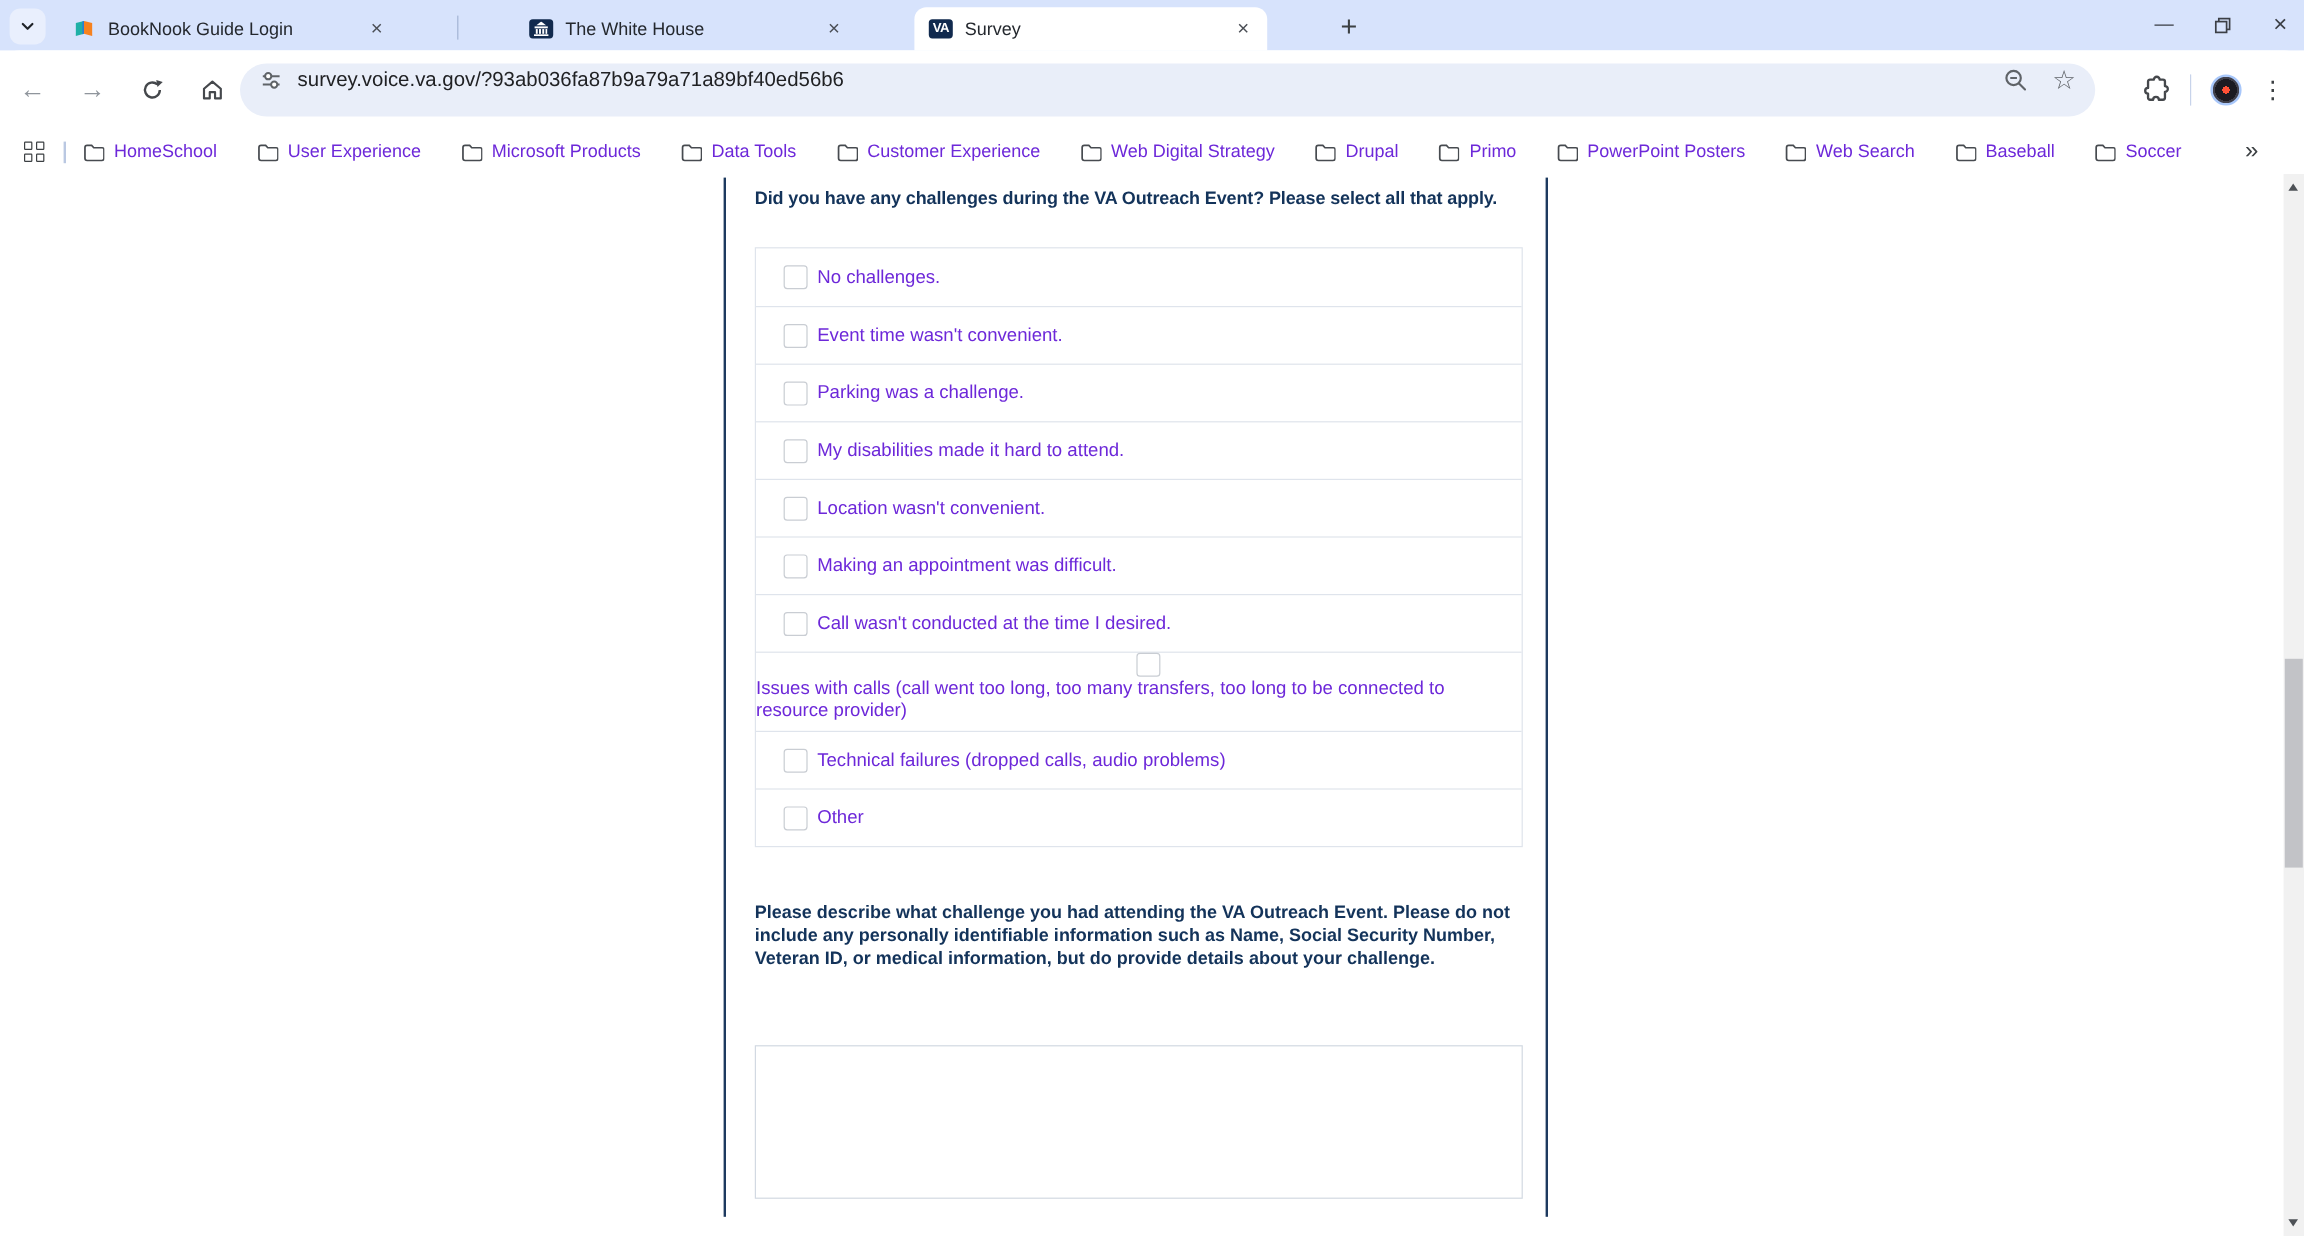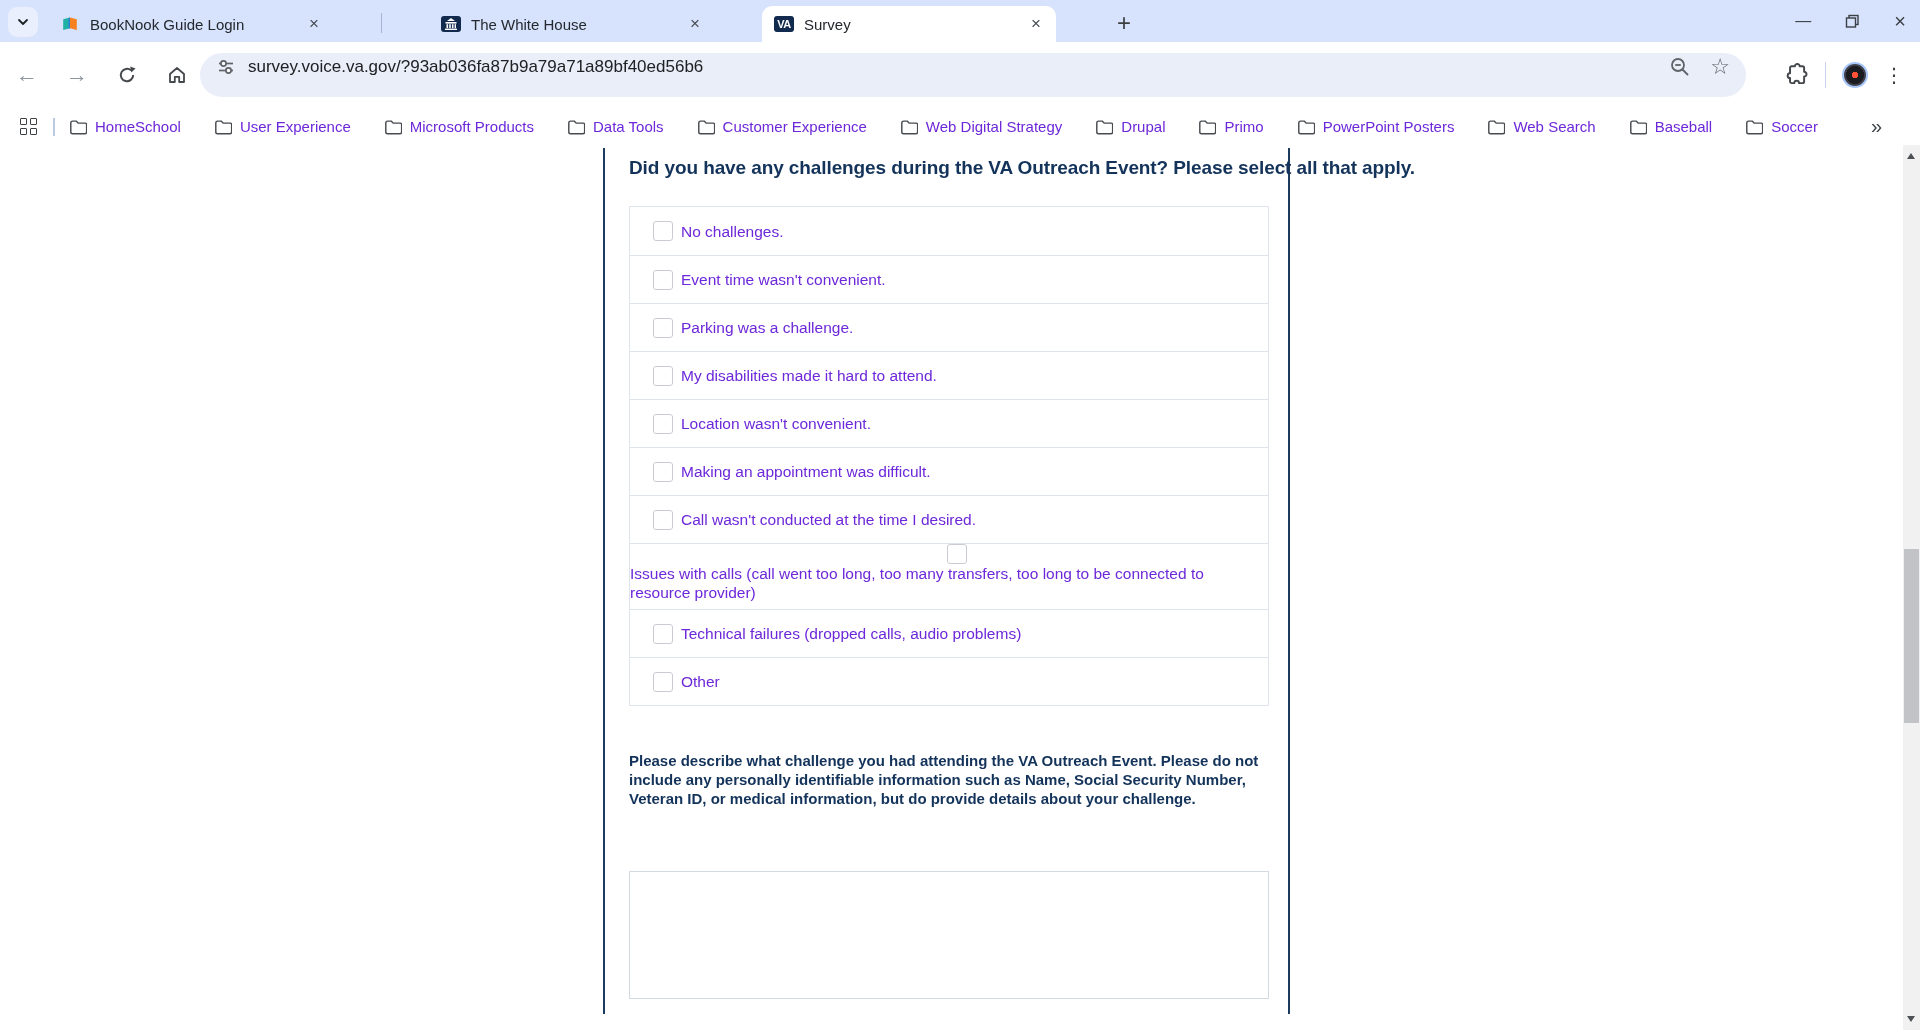--- a/index.html
+++ b/index.html
@@ -55,21 +55,21 @@
   .bm-item { display:flex; align-items:center; gap:8px; cursor:pointer; }
   .bm-label { font-size:15px; color:#6d28d9; white-space:nowrap; }
   .bm-overflow { position:absolute; right:38px; font-size:20px; color:#3c4043; cursor:pointer; }
 
   
   .content { position:absolute; top:145px; left:0; width:1903px; height:885px; background:#fff; }
   .vrule { position:absolute; width:2px; background:#1d3a5f; top:3px; height:866px; }
   .vrule.left { left:603px; }
   .vrule.right { left:1288px; }
   .navy { color:#13335a; }
-  .q-heading { position:absolute; left:629px; top:12px; width:660px; font-size:19px; font-weight:bold;
+  .q-heading { position:absolute; left:629px; top:12px; width:660px; font-size:15px; font-weight:bold;
     letter-spacing:-0.1px; white-space:nowrap; }
   .options-box { position:absolute; left:629px; top:61px; width:640px; border:1px solid #dfe4ec; background:#fff; }
   .opt-row { display:flex; align-items:center; min-height:48px; border-top:1px solid #dfe4ec; cursor:pointer; }
   .opt-row:first-child { border-top:none; }
   .opt-row.tall { min-height:66px;flex-direction:column; }
   .checkbox { flex:0 0 auto; width:20px; height:20px; border:1px solid #c9cdd3; border-radius:3px;
     background:#fff; margin:0 8px 0 23px; cursor:pointer; }
   .opt-label { font-size:15.5px; color:#6d28d9; line-height:19px; padding-right:16px; }
   .q2 { position:absolute; left:629px; top:606px; width:648px; font-size:15px; font-weight:bold; line-height:19px; }
   .logic-note { position:absolute; left:629px; top:679px; width:648px; font-size:15px; }

